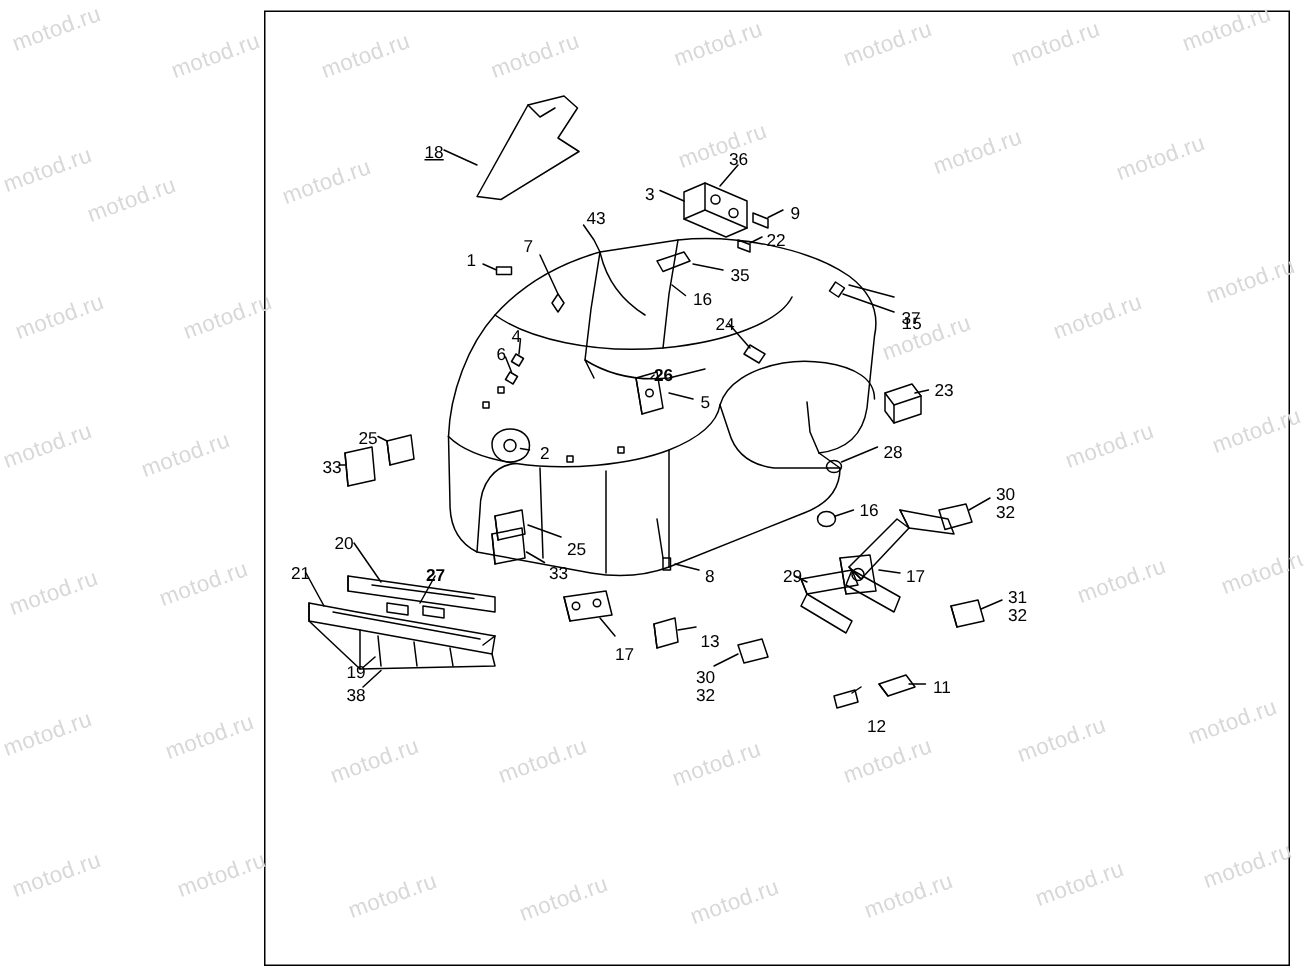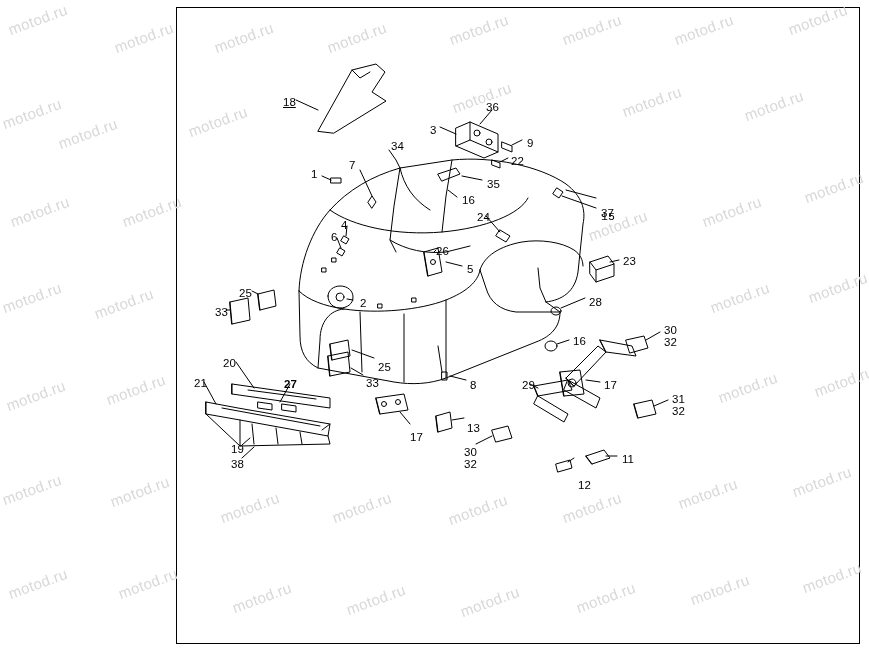--- a/index.html
+++ b/index.html
@@ -311,32 +311,32 @@
       <path d="M556 464 L570 460 L572 468 L558 472 Z"></path>
       <line x1="574" y1="458" x2="568" y2="462"></line>
 
     </g>
   </svg>
 
   <div class="callout" style="left:283px;top:96px;text-decoration:underline;">18</div>
   <div class="callout" style="left:486px;top:101px;">36</div>
   <div class="callout" style="left:430px;top:124px;">3</div>
   <div class="callout" style="left:527px;top:137px;">9</div>
-  <div class="callout" style="left:391px;top:140px;">34</div>
+  <div class="callout" style="left:391px;top:140px;">43</div>
   <div class="callout" style="left:511px;top:155px;">22</div>
   <div class="callout" style="left:349px;top:159px;">7</div>
   <div class="callout" style="left:311px;top:168px;">1</div>
   <div class="callout" style="left:487px;top:178px;">35</div>
   <div class="callout" style="left:462px;top:194px;">16</div>
   <div class="callout" style="left:601px;top:210px;font-family:Liberation Mono, monospace;">15</div>
   <div class="callout" style="left:477px;top:211px;">24</div>
   <div class="callout" style="left:601px;top:207px;">37</div>
   <div class="callout" style="left:341px;top:219px;">4</div>
   <div class="callout" style="left:331px;top:231px;">6</div>
-  <div class="callout" style="left:436px;top:245px;">26</div>
+  <div class="callout" style="left:436px;top:245px;font-weight:bold;">26</div>
   <div class="callout" style="left:623px;top:255px;">23</div>
   <div class="callout" style="left:467px;top:263px;">5</div>
   <div class="callout" style="left:589px;top:296px;">28</div>
   <div class="callout" style="left:239px;top:287px;">25</div>
   <div class="callout" style="left:215px;top:306px;">33</div>
   <div class="callout" style="left:360px;top:297px;">2</div>
   <div class="callout" style="left:573px;top:335px;">16</div>
   <div class="callout" style="left:664px;top:324px;">30</div>
   <div class="callout" style="left:664px;top:336px;">32</div>
   <div class="callout" style="left:223px;top:357px;">20</div>

